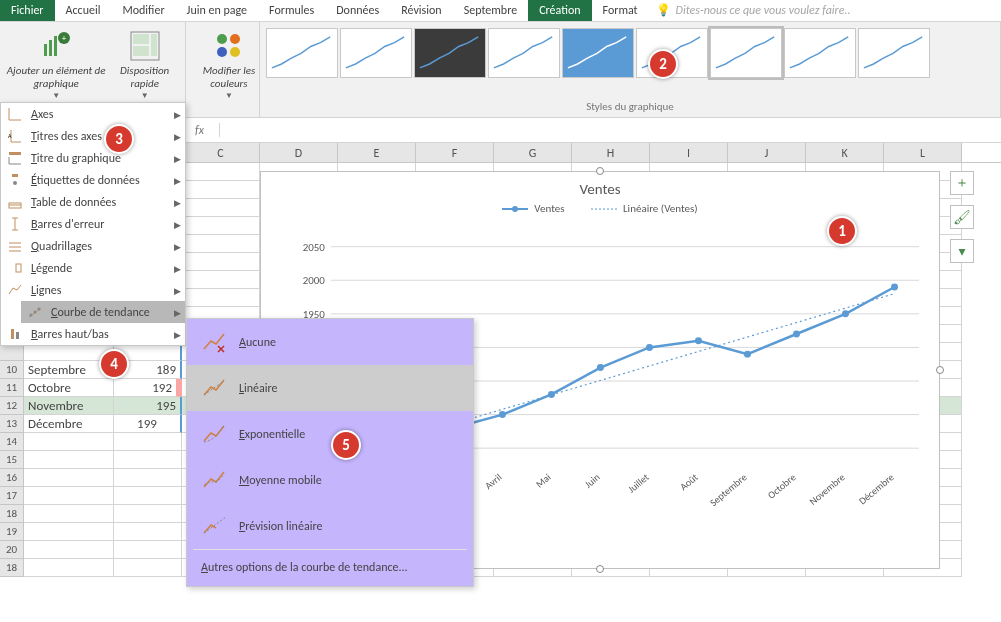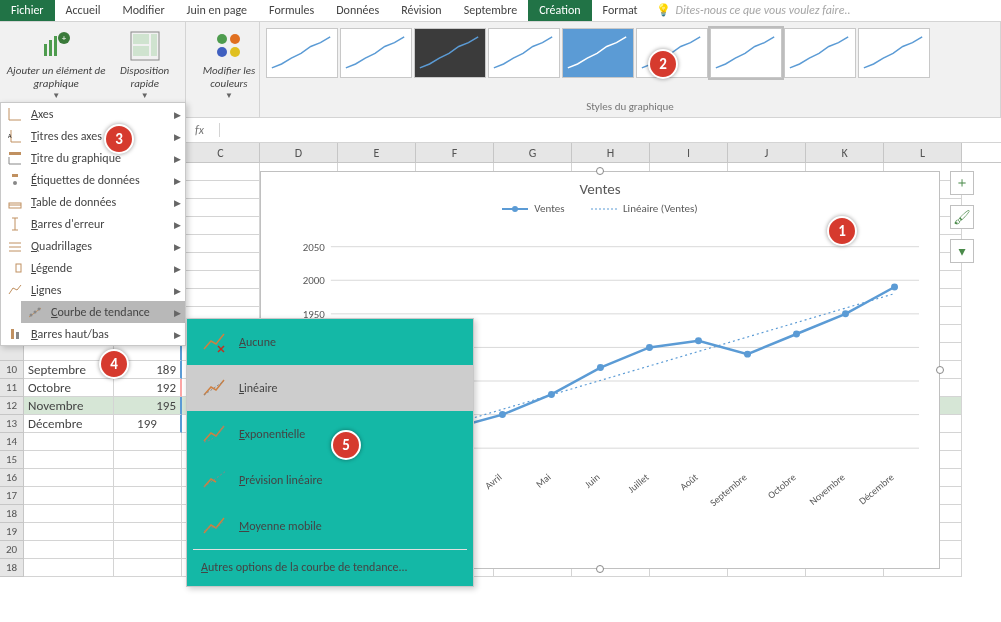--- a/index.html
+++ b/index.html
@@ -51,21 +51,21 @@
 
 .dropdown {position:absolute; left:0; top:102px; width:186px; background:#fff; border:1px solid #c8c8c8; box-shadow:2px 2px 6px rgba(0,0,0,.2); z-index:50;}
 .dropdown .ditem {display:flex; align-items:center; padding:3px 4px 3px 6px; font-size:12px; gap:8px;}
 .dropdown .ditem.on {background:#b8b8b8;margin-left:20px;}
 .dropdown .dicon {width:16px; height:16px; flex-shrink:0;}
 .dropdown .dtxt {flex:1; text-decoration:underline; text-decoration-color:transparent;}
 .dropdown .dtxt::first-letter{text-decoration:underline;}
 .dropdown .arrow {font-size:9px; color:#666;}
 
 
-.submenu {position:absolute; left:186px; top:318px; width:288px; background:#14b8a6; border:1px solid #c8c8c8; box-shadow:2px 2px 6px rgba(0,0,0,.2); z-index:60;}
+.submenu {position:absolute; left:186px; top:318px; width:288px; background:#c4b5fd; border:1px solid #c8c8c8; box-shadow:2px 2px 6px rgba(0,0,0,.2); z-index:60;}
 .submenu .sitem {display:flex; align-items:center; gap:12px; padding:10px 14px; font-size:12px;}
 .submenu .sitem.on {background:#cdcdcd;}
 .submenu .sicon {width:26px; height:26px; flex-shrink:0;}
 .submenu .sep {height:1px; background:#e0e0e0; margin:0 6px;}
 .submenu .more {padding:10px 14px 12px; font-size:12px;}
 .submenu .more::first-letter{text-decoration:underline;}
 
 
 .chartbox {position:absolute; left:260px; top:28px; width:680px; height:398px; background:#fff; border:1px solid #c0c0c0; z-index:30;}
 .chartbox .handle {position:absolute; width:8px; height:8px; background:#fff; border:1px solid #888; border-radius:50%;}
@@ -386,21 +386,21 @@
         <div class="cell" style="width:78px"></div>
         <div class="cell" style="width:78px"></div>
         <div class="cell" style="width:78px"></div>
         <div class="cell" style="width:78px"></div>
         <div class="cell" style="width:78px"></div>
         <div class="cell" style="width:78px"></div>
       </div>
       <div class="cellrow">
         <div class="rh">11</div>
         <div class="cell" style="width:90px">Octobre</div>
-        <div class="cell" style="width:68px;text-align:right;border-right:2px solid #fca5a5;">192</div>
+        <div class="cell" style="width:68px;text-align:right;border-right:6px solid #fca5a5;">192</div>
         <div class="cell" style="width:78px"></div>
         <div class="cell" style="width:78px"></div>
         <div class="cell" style="width:78px"></div>
         <div class="cell" style="width:78px"></div>
         <div class="cell" style="width:78px"></div>
         <div class="cell" style="width:78px"></div>
         <div class="cell" style="width:78px"></div>
         <div class="cell" style="width:78px"></div>
         <div class="cell" style="width:78px"></div>
         <div class="cell" style="width:78px"></div>
@@ -773,34 +773,34 @@
         <svg viewBox="0 0 26 26">
           <path d="M3 20l7-8 5 3 8-10" stroke="#d08040" fill="none" stroke-width="1.5"></path>
           <path d="M3 21q12 -2 20 -17" stroke="#888" fill="none" stroke-dasharray="2 2"></path>
         </svg>
       </span>
       <span><span class="firstletter">E</span>xponentielle</span>
     </div>
     <div class="sitem">
       <span class="sicon">
         <svg viewBox="0 0 26 26">
-          <path d="M3 20l7-8 5 3" stroke="#d08040" fill="none" stroke-width="1.5"></path>
-          <line x1="3" y1="20" x2="25" y2="4" stroke="#888" stroke-dasharray="2 2"></line>
-        </svg>
-      </span>
-      <span><span class="firstletter">P</span>révision linéaire</span>
+          <path d="M3 20l7-8 5 3 8-10" stroke="#d08040" fill="none" stroke-width="1.5"></path>
+          <path d="M3 18q6 -4 10 -3t10 -8" stroke="#888" fill="none" stroke-dasharray="2 2"></path>
+        </svg>
+      </span>
+      <span><span class="firstletter">M</span>oyenne mobile</span>
     </div>
     <div class="sitem">
       <span class="sicon">
         <svg viewBox="0 0 26 26">
-          <path d="M3 20l7-8 5 3 8-10" stroke="#d08040" fill="none" stroke-width="1.5"></path>
-          <path d="M3 18q6 -4 10 -3t10 -8" stroke="#888" fill="none" stroke-dasharray="2 2"></path>
-        </svg>
-      </span>
-      <span><span class="firstletter">M</span>oyenne mobile</span>
+          <path d="M3 20l7-8 5 3" stroke="#d08040" fill="none" stroke-width="1.5"></path>
+          <line x1="3" y1="20" x2="25" y2="4" stroke="#888" stroke-dasharray="2 2"></line>
+        </svg>
+      </span>
+      <span><span class="firstletter">P</span>révision linéaire</span>
     </div>
     <div class="sep"></div>
     <div class="more">Autres options de la courbe de tendance...</div>
   </div>
 
 <div id="callouts">
     <div class="callout" style="left:827px;top:216px">1</div>
     <div class="callout" style="left:648px;top:49px">2</div>
     <div class="callout" style="left:104px;top:124px">3</div>
     <div class="callout" style="left:99px;top:349px">4</div>

